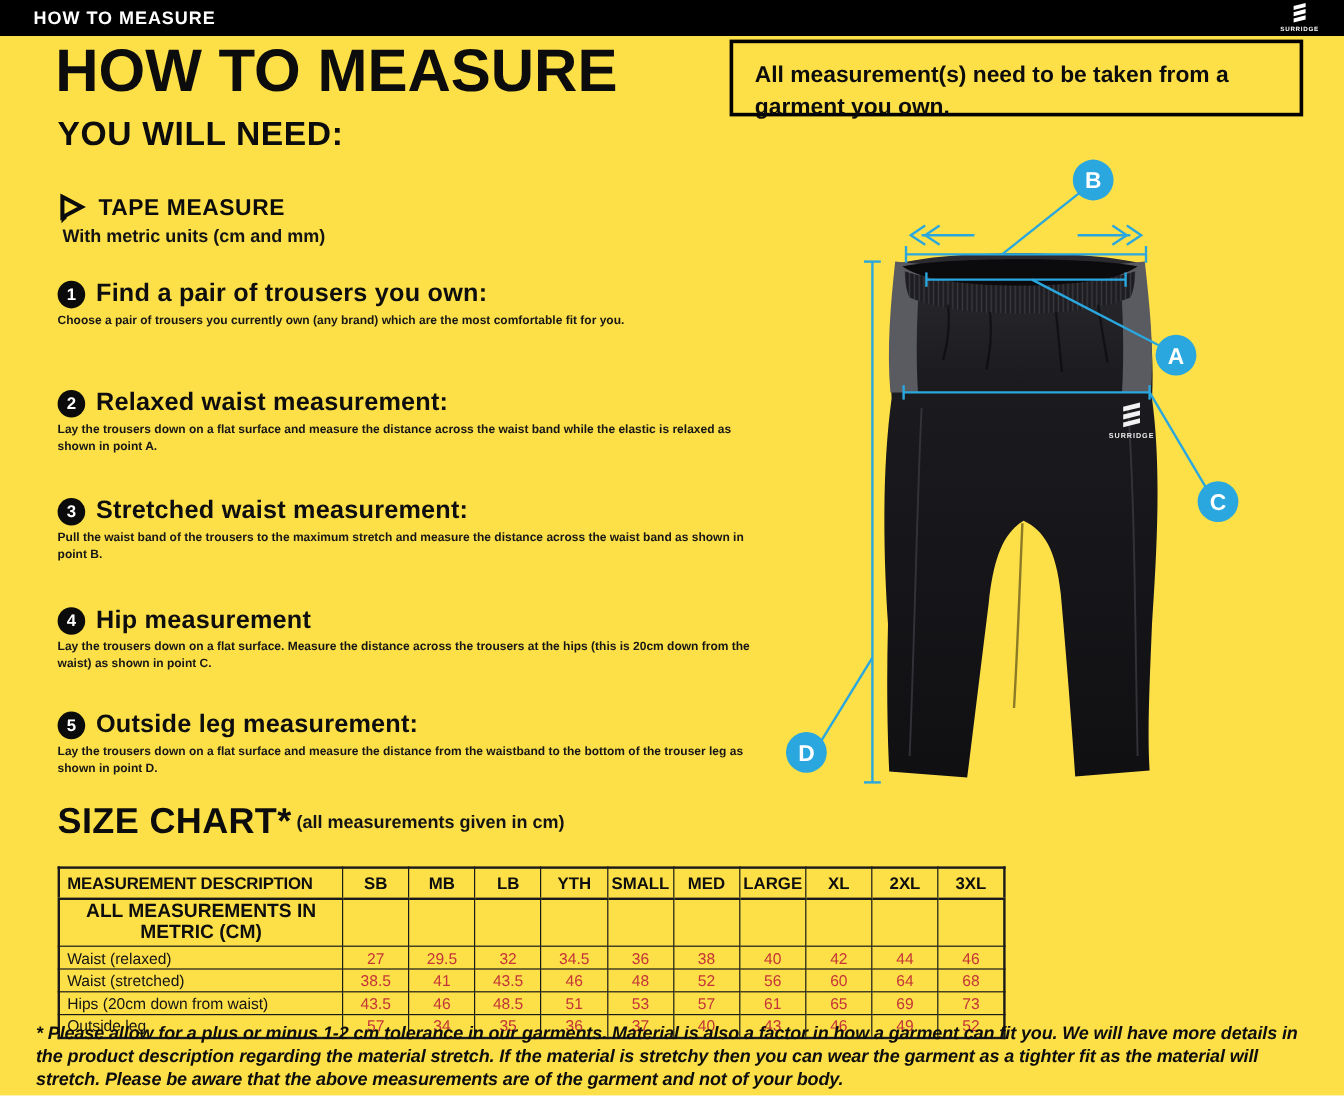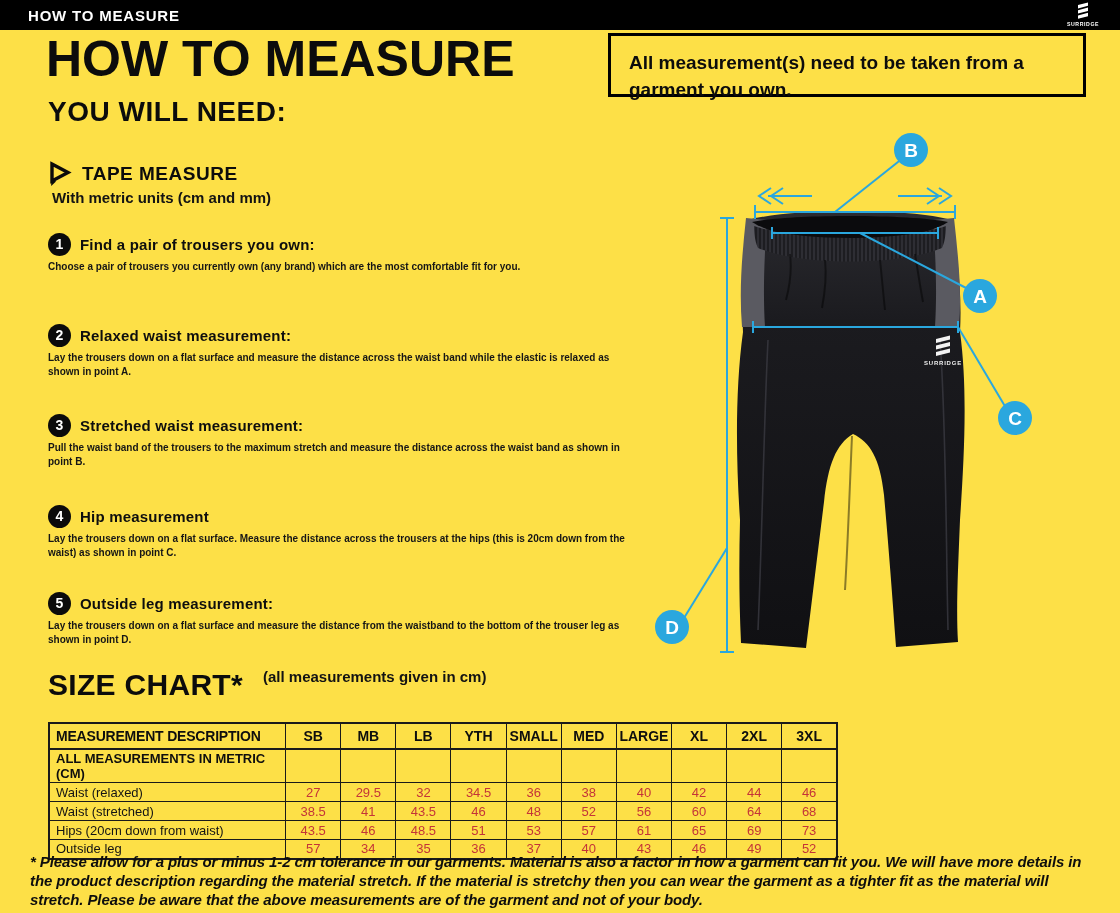--- a/index.html
+++ b/index.html
@@ -20,36 +20,36 @@
   .note-box .note-text { font-size:19px; font-weight:bold; line-height:1.42; color:#0c0c0c; }
 
   .tape { position:absolute; left:48px; top:161px; display:flex; align-items:center; gap:10px; }
   .tape-label { font-size:19px; font-weight:bold; letter-spacing:.5px; color:#0c0c0c; }
   .tape-sub { position:absolute; left:52px; top:189px; font-size:15px; font-weight:bold; color:#131313; }
 
   
   .step { position:absolute; left:48px; width:592px; }
   .step-head { display:flex; align-items:center; gap:9px; }
   .step-num { width:23px; height:23px; border-radius:50%; background:#0b0b0b; color:#fff; font-size:14px; font-weight:bold; text-align:center; line-height:23px; flex:0 0 23px; }
-  .step-title { font-size:15px; font-weight:bold; color:#0e0e0e; letter-spacing:.2px; }
+  .step-title { font-size:21px; font-weight:bold; color:#0e0e0e; letter-spacing:.2px; }
   .step-body { margin-top:4px; font-size:10px; font-weight:bold; line-height:1.4; color:#161616; }
   #step1 { top:233px; } #step2 { top:324px; } #step3 { top:414px; } #step4 { top:505px; } #step5 { top:592px; }
 
   
-  .chart-title-row { position:absolute; left:48px; top:668px; display:flex; align-items:flex-start; gap:20px; }
+  .chart-title-row { position:absolute; left:48px; top:668px; display:flex; align-items:center; gap:4px; }
   .chart-title { font-size:30px; font-weight:bold; letter-spacing:.3px; color:#0c0c0c; }
   .chart-sub { font-size:15px; font-weight:bold; color:#131313; }
 
   table.size { position:absolute; left:48px; top:722px; width:790px; border-collapse:collapse; table-layout:fixed; }
   table.size, table.size td, table.size th { border:1px solid #1a1a1a; }
   table.size { border:2px solid #1a1a1a; }
   table.size th { border-bottom:2px solid #1a1a1a;margin-top:37px; }
   th.desc { text-align:left; padding:3px 6px; font-size:15px; letter-spacing:-.2px; }
   table.size th { font-size:14px; font-weight:bold; height:26px; color:#0e0e0e; }
-  td.metric { font-size:13px; font-weight:bold; text-align:left; padding:1px 6px; color:#0e0e0e; }
+  td.metric { font-size:16px; font-weight:bold; text-align:center; padding:1px 6px; color:#0e0e0e; }
   tr.metric-row td { height:15px; }
   tr.data-row td { height:19px; }
   td.rlabel { font-size:13px; text-align:left; padding:1px 6px; color:#141414; }
   td.val { font-size:13px; text-align:center; color:#c43438; }
 
   .footnote { position:absolute; left:30px; top:853px; width:1066px; font-size:15px; font-weight:bold; font-style:italic; line-height:1.26; letter-spacing:-.1px; color:#0d0d0d; }
 
   
   .diagram { position:absolute; left:640px; top:120px; width:480px; height:550px; }
 </style>

